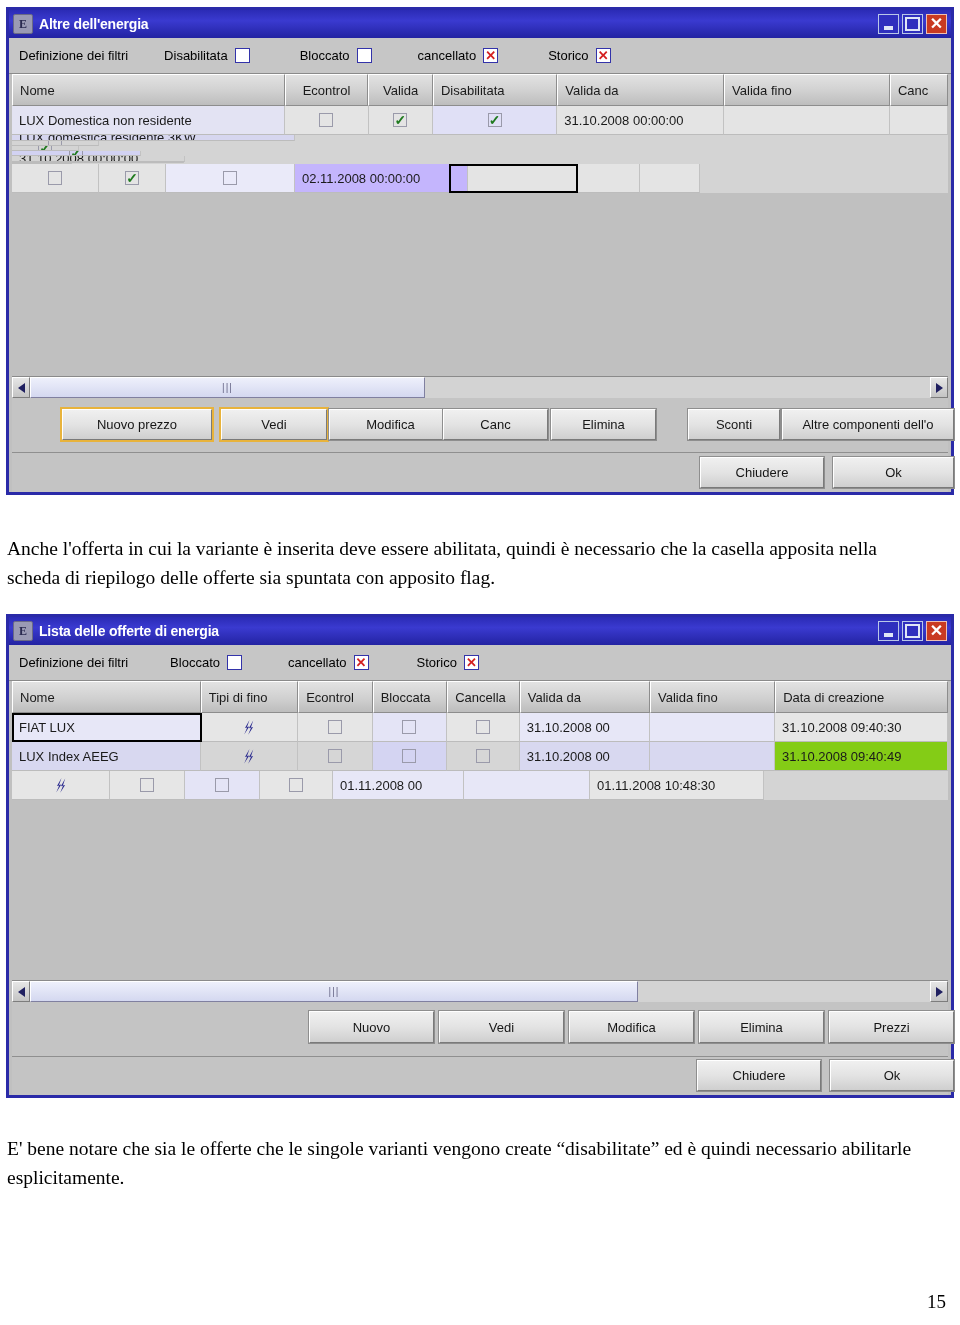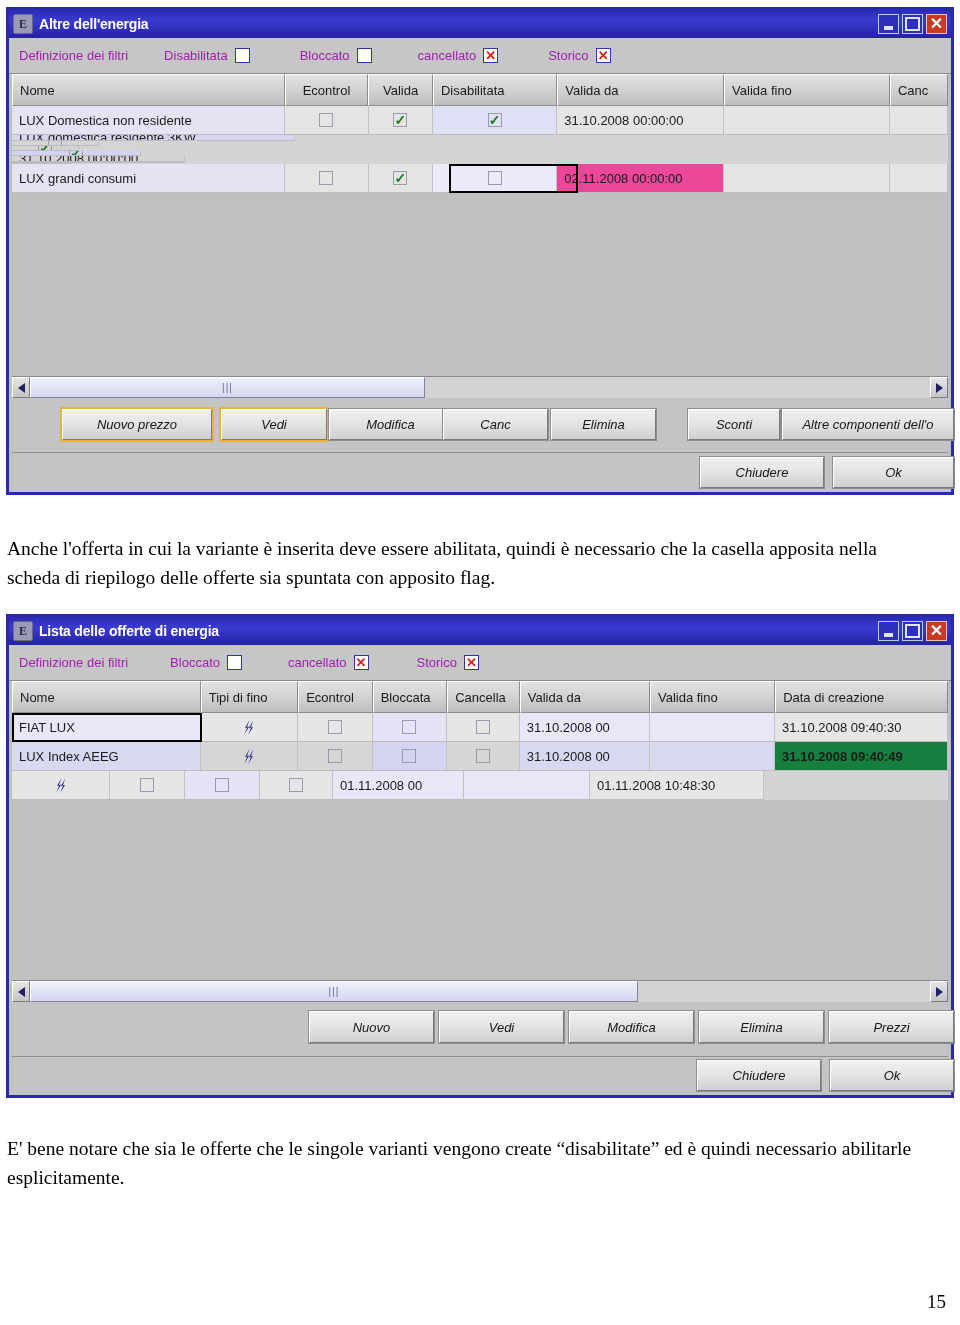--- a/index.html
+++ b/index.html
@@ -47,21 +47,21 @@
   .win-btn .maxbox{width:11px;height:10px;border:2px solid #dfe6f6;background:transparent;}
   .win-btn .xg{color:#ffffff;font-family:"Liberation Sans",sans-serif;font-size:16px;font-weight:bold;line-height:14px;}
 
   
   .filterbar{
     background:#c6c6c6;
     border-bottom:1px solid #8a8a8a;
     display:flex;align-items:center;
     box-sizing:border-box;
     font-family:"Liberation Sans",sans-serif;
-    font-size:13px;color:#a21caf;
+    font-size:13px;color:#000000;
   }
   .filter-label{white-space:nowrap;}
   .filter-item{display:flex;align-items:center;white-space:nowrap;}
   .filter-item .flabel{margin-right:7px;}
   .cbx{
     width:15px;height:15px;box-sizing:border-box;
     border:1px solid #3333aa;background:#ffffff;
     display:flex;align-items:center;justify-content:center;flex:0 0 auto;
   }
   .cbx.xmark::after{
@@ -128,21 +128,21 @@
   .sb-track{flex:1 1 auto;height:100%;background:#d3d3d3;position:relative;}
   .sb-thumb{
     position:absolute;top:0;left:0;height:100%;box-sizing:border-box;
     background:linear-gradient(to bottom,#eef0fb,#d4d8f0);
     border:1px solid #ffffff;border-right-color:#8080a0;border-bottom-color:#8080a0;
     display:flex;align-items:center;justify-content:center;
   }
   .sb-grip{font-family:"Liberation Sans",sans-serif;font-size:10px;color:#6a6a8a;letter-spacing:1px;}
 
   
-  .btnbar{position:absolute;box-sizing:border-box;font-style:italic;}
+  .btnbar{position:absolute;box-sizing:border-box;}
   .btn{
     position:absolute;box-sizing:border-box;
     background:linear-gradient(to bottom,#f0f0f0 0%,#e3e3e3 50%,#cfcfcf 100%);
     border:1px solid #ffffff;
     border-right-color:#7a7a7a;border-bottom-color:#7a7a7a;
     outline:1px solid #8e8e8e;
     display:flex;align-items:center;justify-content:center;
     font-family:"Liberation Sans",sans-serif;font-size:13px;color:#161616;
     white-space:nowrap;overflow:hidden;
   }
@@ -245,31 +245,30 @@
           </div>
         <div class="td c" style="width:129px;background:#d2d2f2;">
             <span class="cell-cb checked"></span>
           </div>
         <div class="td" style="width:173px;background:#d4d4d4;">31.10.2008 00:00:00</div>
         <div class="td" style="width:172px;background:#d4d4d4;"></div>
         <div class="td" style="width:60px;background:#d4d4d4;"></div>
       </div>
 
       <div class="trow" style="height:29px;">
-        <div class="td" style="width:283px;background:#e3e3f3;">LUX grandi consumi</div>
         <div class="td c" style="width:87px;background:#e4e4e4;">
             <span class="cell-cb"></span>
           </div>
         <div class="td c" style="width:67px;background:#e4e4e4;">
             <span class="cell-cb checked"></span>
           </div>
         <div class="td c" style="width:129px;background:#eaeaf9;">
             <span class="cell-cb"></span>
           </div>
-        <div class="td" style="width:173px;background:#ec4899;">02.11.2008 00:00:00</div>
+        <div class="td" style="width:173px;background:#c4b5fd;">02.11.2008 00:00:00</div>
         <div class="td" style="width:172px;background:#e4e4e4;"></div>
         <div class="td" style="width:60px;background:#e4e4e4;"></div>
       </div>
 
       <div class="focusbox" style="left:437px;top:58px;width:129px;height:29px;"></div>
     </div>
   </div>
 
   <div class="hscroll" style="left:3px;right:3px;top:366px;height:22px;">
     <div class="sb-arrow left">
@@ -390,21 +389,21 @@
             <span class="cell-cb"></span>
           </div>
         <div class="td c" style="width:75px;background:#d4d4f2;">
             <span class="cell-cb"></span>
           </div>
         <div class="td c" style="width:73px;background:#d6d6d6;">
             <span class="cell-cb"></span>
           </div>
         <div class="td" style="width:131px;background:#d8d8f0;">31.10.2008 00</div>
         <div class="td" style="width:126px;background:#d8d8f0;"></div>
-        <div class="td" style="width:174px;background:#15803d;font-weight:bold;">31.10.2008 09:40:49</div>
+        <div class="td" style="width:174px;background:#84cc16;">31.10.2008 09:40:49</div>
       </div>
 
       <div class="trow" style="height:29px;">
         <div class="td c" style="width:98px;background:#e6e6e6;">
           <svg class="bolt" width="17" height="17" viewBox="0 0 17 17">
             <path d="M9.5 1 L5.0 9.0 L7.2 8.4 L4.2 15.6 L9.3 7.6 L7.0 8.1 Z" fill="#2b2b8f"></path>
             <path d="M13.2 1.6 L8.9 9.3 L11.0 8.8 L8.2 15.8 L13.1 8.1 L10.9 8.6 Z" fill="#2b2b8f"></path>
           </svg>
         </div>
         <div class="td c" style="width:75px;background:#e6e6e6;">

